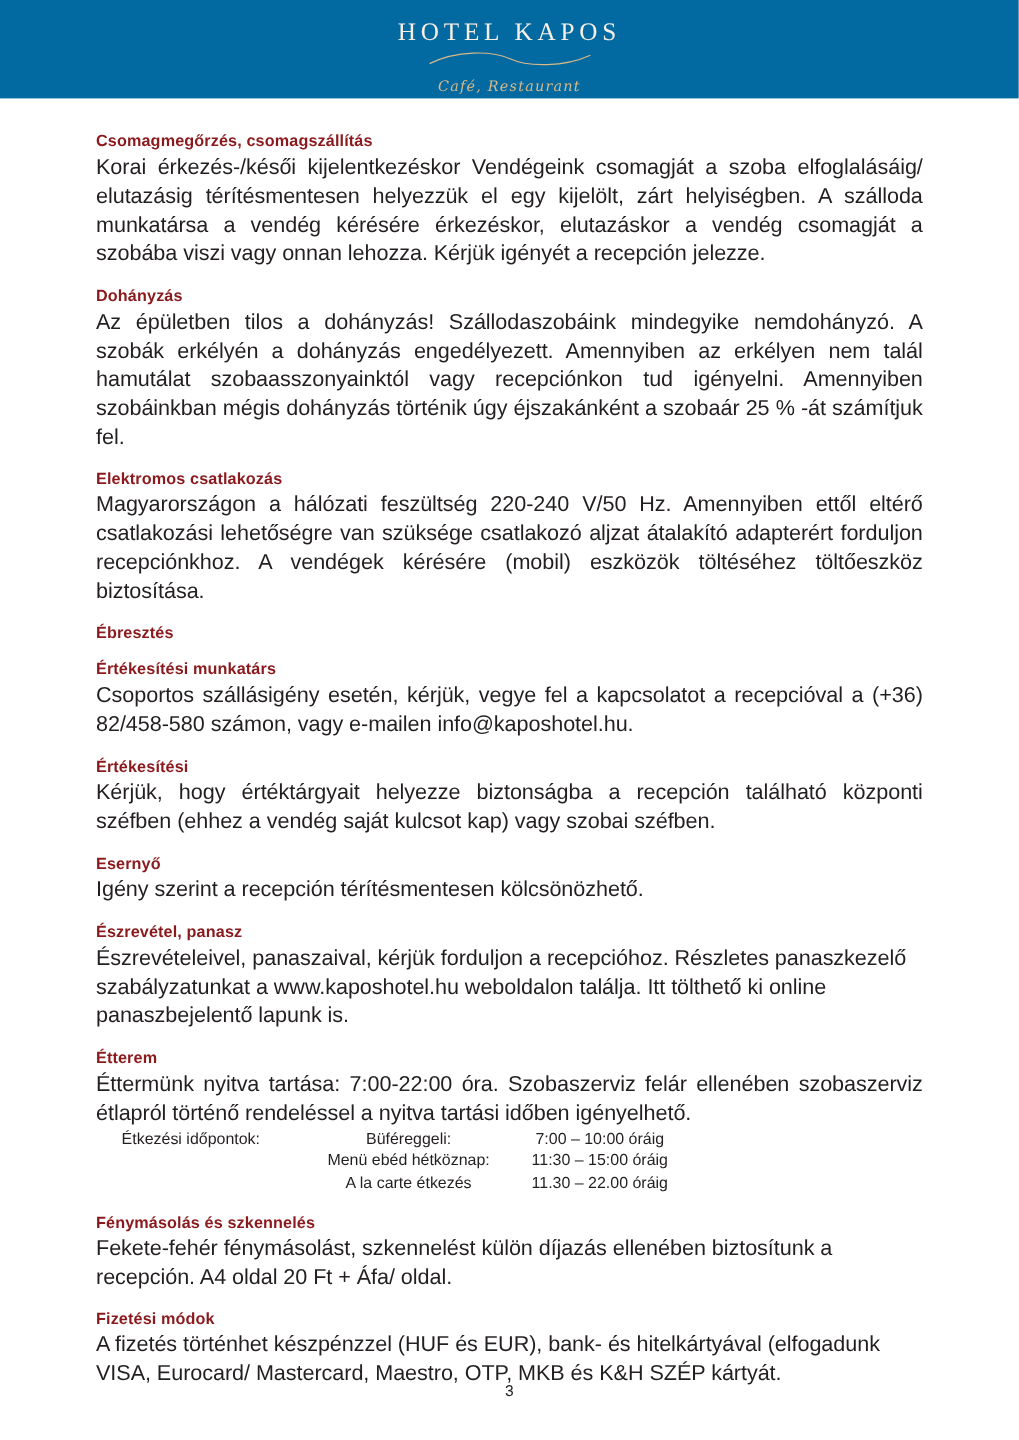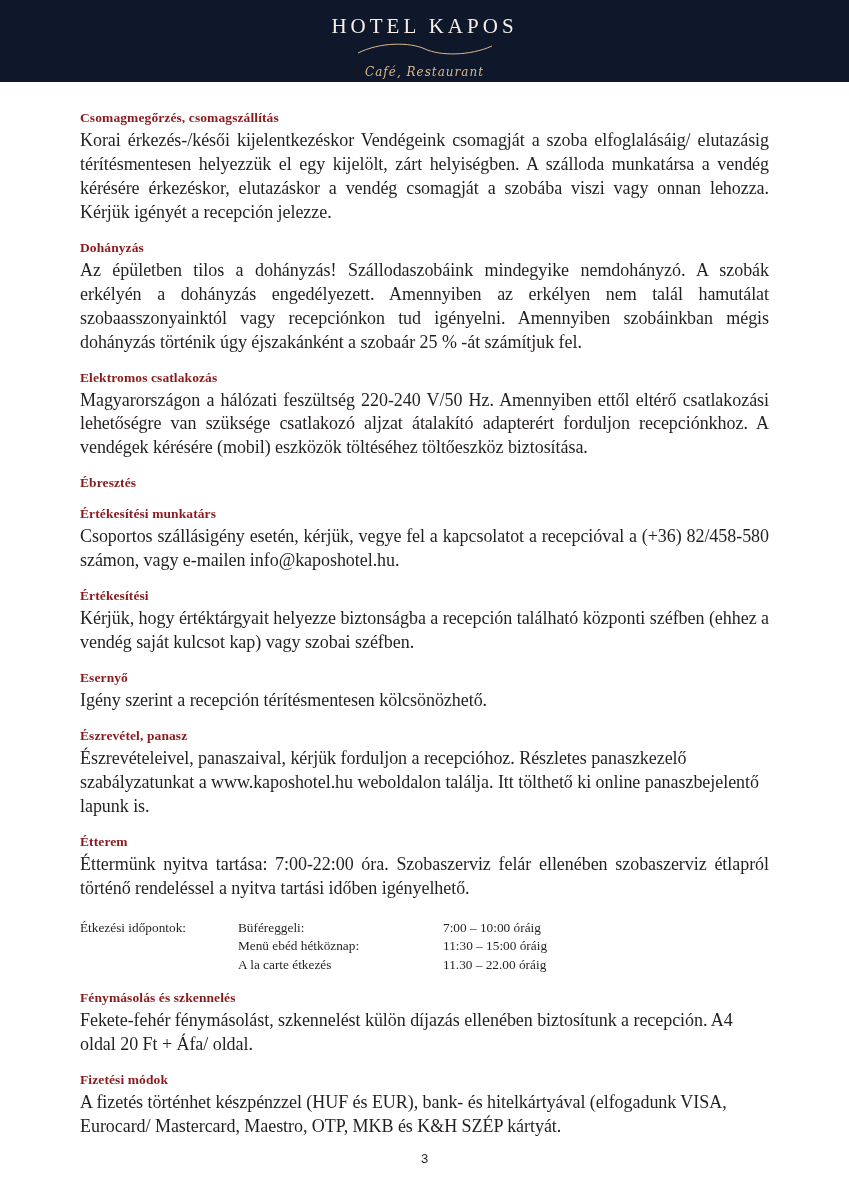--- a/index.html
+++ b/index.html
@@ -13,21 +13,21 @@
     font-family: "Liberation Sans", sans-serif;
     color: #231f20;
     position: relative;
     overflow: hidden;
   }
 
   
   .header-band {
     width: 849px;
     height: 82px;
-    background: #0f172a;
+    background: #0369a1;
     position: relative;
   }
   .brand {
     position: absolute;
     left: 0;
     right: 0;
     top: 16px;
     text-align: center;
     color: #ffffff;
   }
@@ -56,21 +56,20 @@
   
   .page {
     position: relative;
     padding: 28px 80px 0 80px;
     box-sizing: border-box;
     width: 849px;
   }
 
   .section {
     margin-bottom: 15px;
-    font-family: Liberation Serif, serif;
   }
   .section-title {
     color: #8a1a1d;
     font-size: 13.5px;
     font-weight: bold;
     margin: 0 0 3px 0;
     letter-spacing: 0.1px;
   }
   .section-body {
     font-size: 18px;
@@ -79,24 +78,25 @@
     margin: 0;
     color: #231f20;
     letter-spacing: -0.05px;
   }
   .section-body.nojust {
     text-align: left;
   }
 
   
   .meal-table {
-    margin-top: 18px;
+    margin-top: 0;
     border-collapse: collapse;
     font-size: 13.3px;
     line-height: 1.33;
+    text-align: center;
   }
   .meal-table td {
     padding: 0 0 1px 0;
     vertical-align: top;
     white-space: nowrap;
   }
   .meal-label-col {
     width: 158px;
   }
   .meal-name-col {

